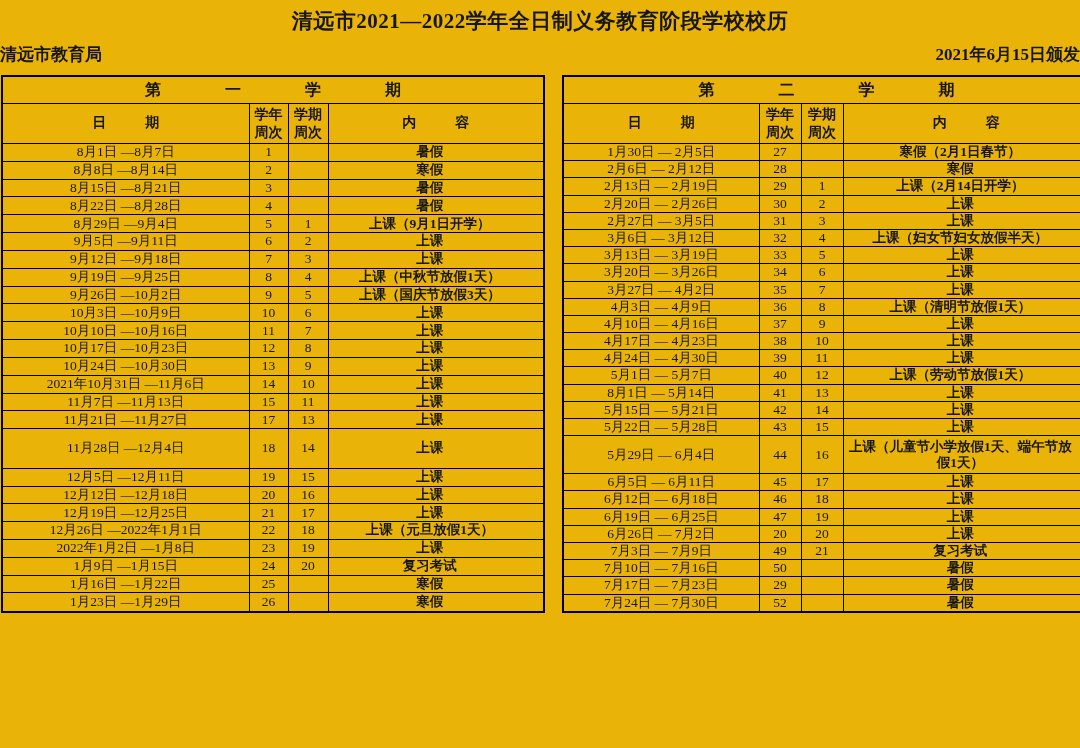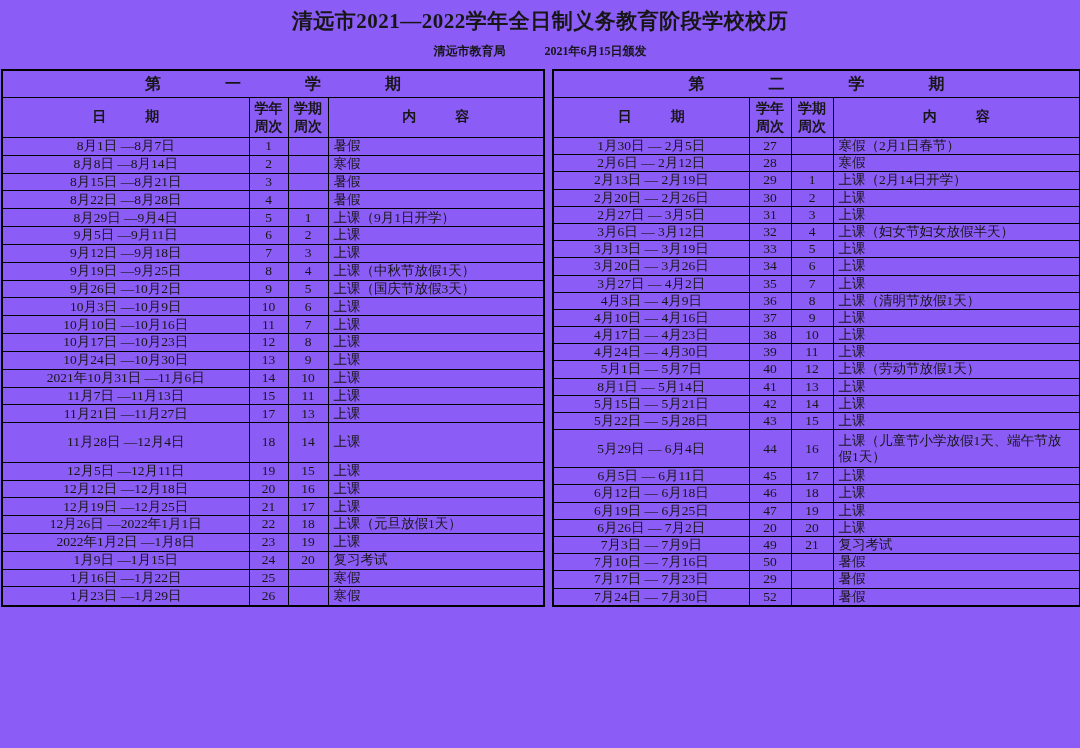--- a/index.html
+++ b/index.html
@@ -1,45 +1,45 @@
 <!DOCTYPE html>
 <html><head>
 <meta charset="utf-8">
 <style>
   html,body{margin:0;padding:0;}
   body{
     width:1080px;height:748px;background:#ffffff;color:#161616;
     font-family:"Liberation Serif","DejaVu Serif",serif;
     overflow:hidden;position:relative;
   }
-  .page{width:1080px;height:748px;background:#8b5cf6;}
+  .page{width:1080px;height:748px;background:#eab308;}
   .title{
     text-align:center;font-size:21px;font-weight:bold;
     padding-top:7px;letter-spacing:0.5px;white-space:nowrap;
   }
   .subtitle{
-    margin-top:8px;display:flex;justify-content:center;gap:39px;
-    font-size:12px;font-weight:600;
+    margin-top:8px;display:flex;justify-content:space-between;gap:39px;
+    font-size:17px;font-weight:600;
   }
-  .tables{display:flex;gap:7px;margin:9px 1px 8px 1px;}
+  .tables{display:flex;gap:17px;margin:9px 1px 8px 1px;}
   table{border-collapse:collapse;table-layout:fixed;}
   table{border:2px solid #000;}
   th,td{border:1px solid #000;padding:0;overflow:hidden;line-height:1.2;}
   th.sem-h{
     height:26px;font-size:16px;font-weight:bold;text-align:center;
     letter-spacing:4em;text-indent:4em;white-space:nowrap;
   }
   th.colh{height:39px;font-size:14px;font-weight:bold;text-align:center;}
   th.sp{letter-spacing:2.8em;text-indent:2.8em;white-space:nowrap;}
   th.wk{white-space:pre-line;line-height:1.25;}
   tbody tr{height:16px;}
   tbody tr.tall{height:38px;}
   tbody td{font-size:13.5px;}
   td.c-date,td.c-yw,td.c-tw{text-align:center;}
-  td.c-content{text-align:left;padding-left:5px;padding-right:17px;}
+  td.c-content{text-align:center;padding-left:5px;padding-right:17px;font-weight:bold;}
   .note{
     margin:8px 4px 0 4px;font-size:15px;line-height:22px;
     text-align:justify;color:#161616;
   }
 </style>
 </head>
 <body>
 
 <div class="page">
 

